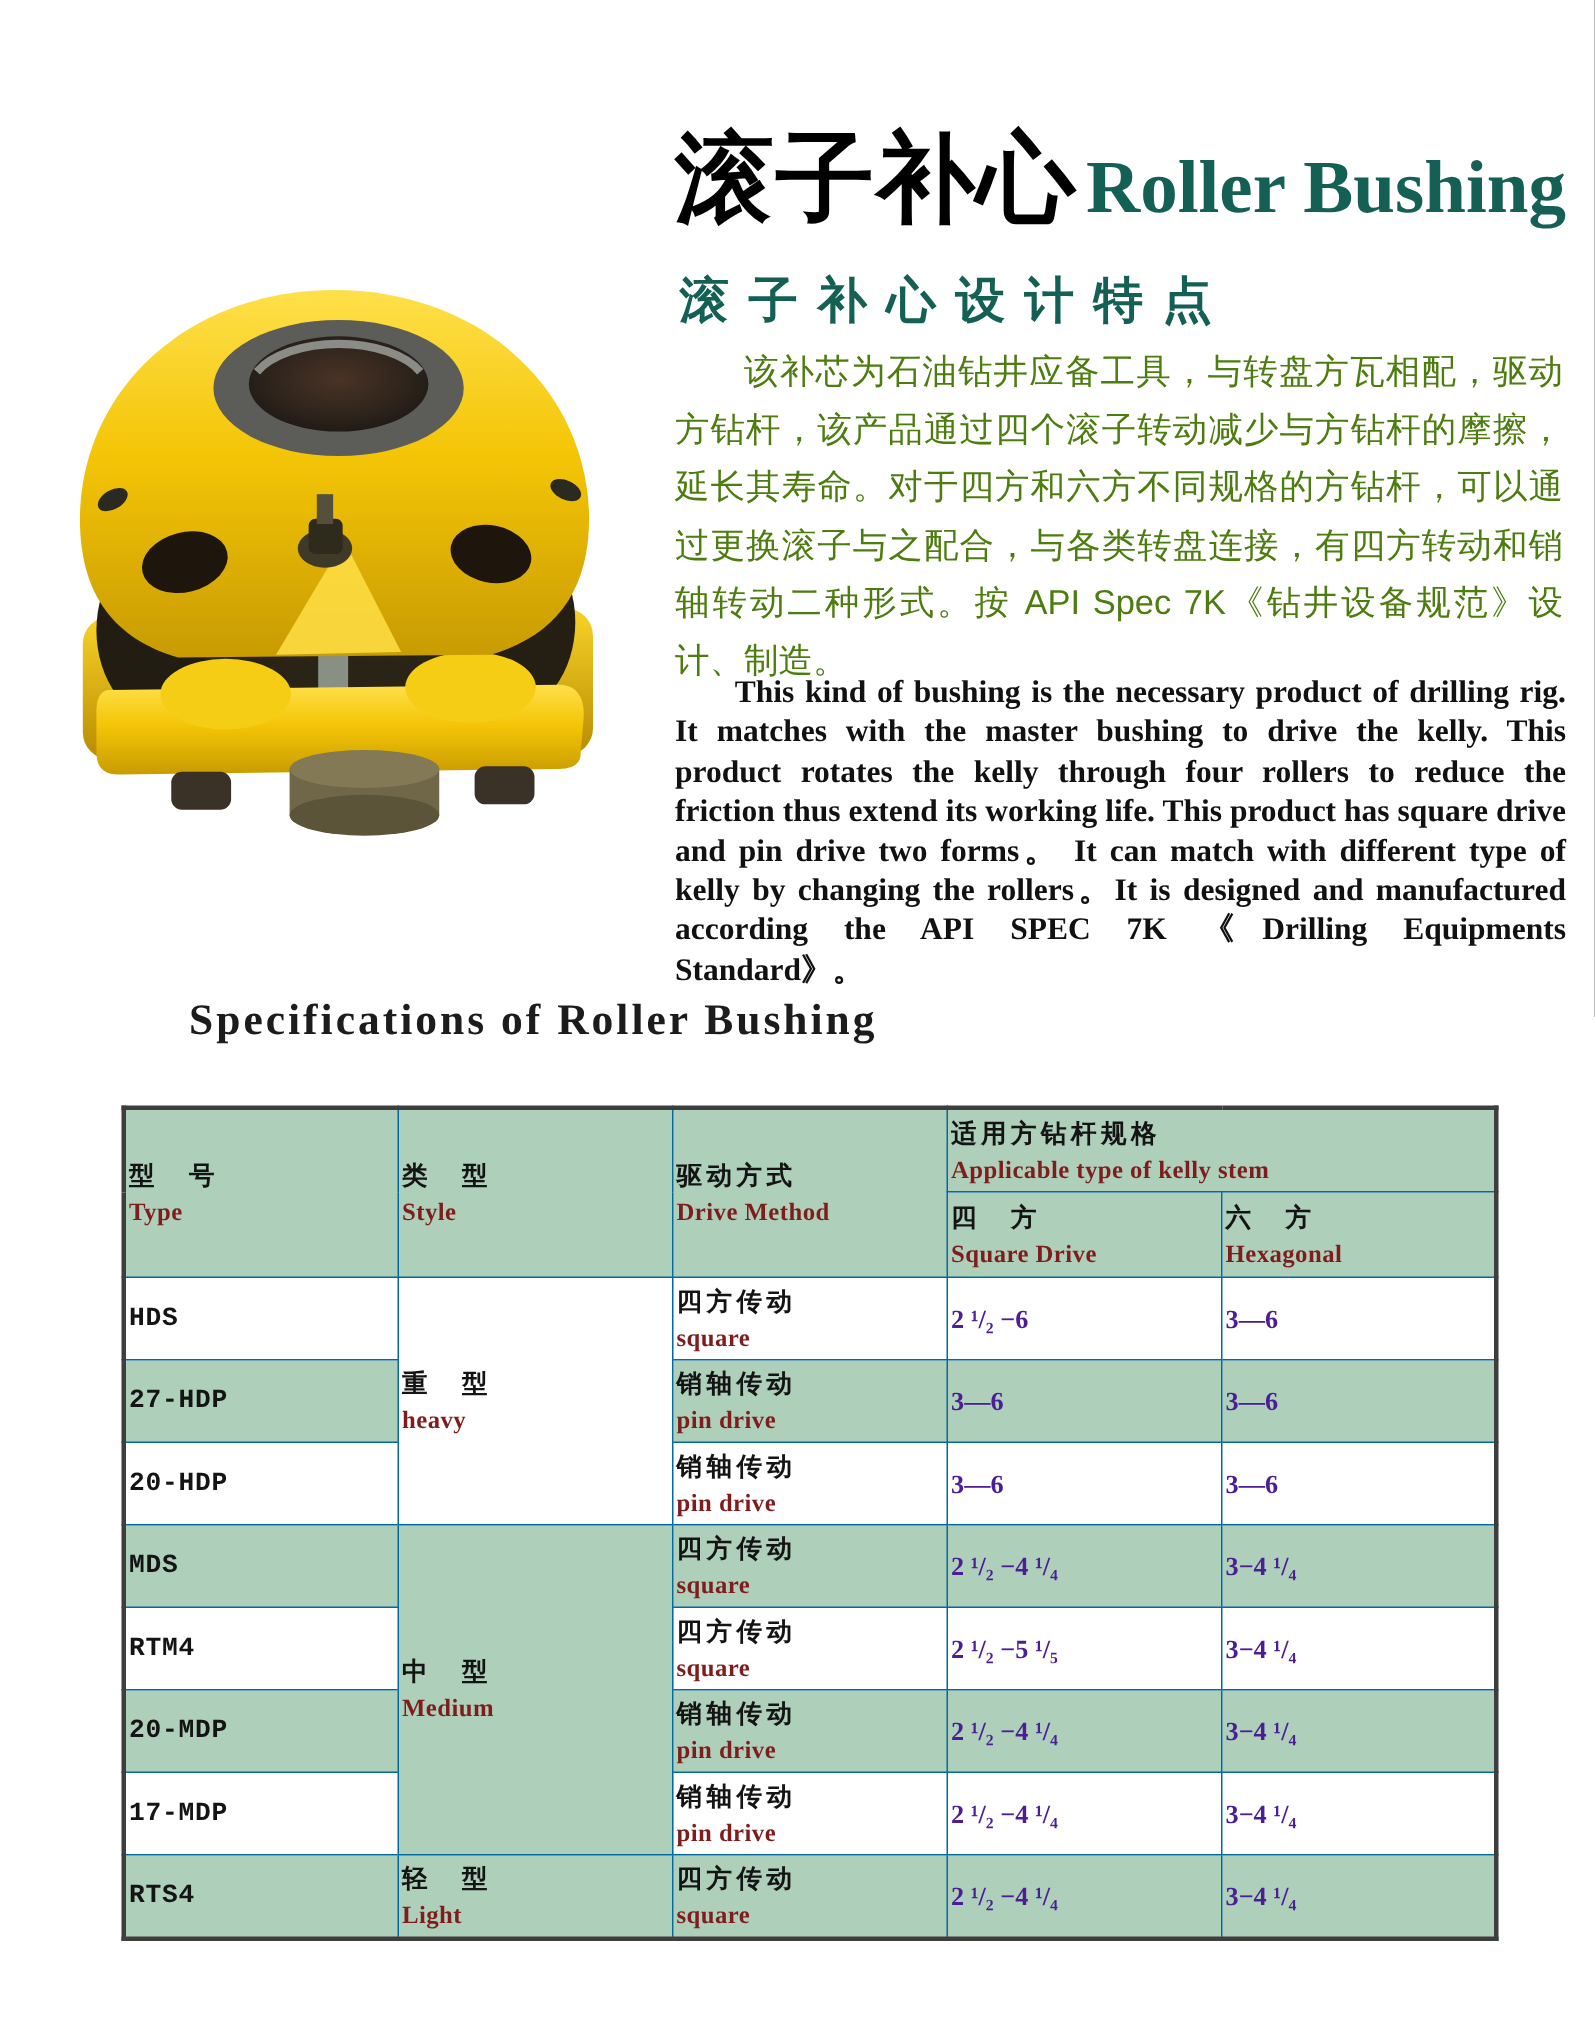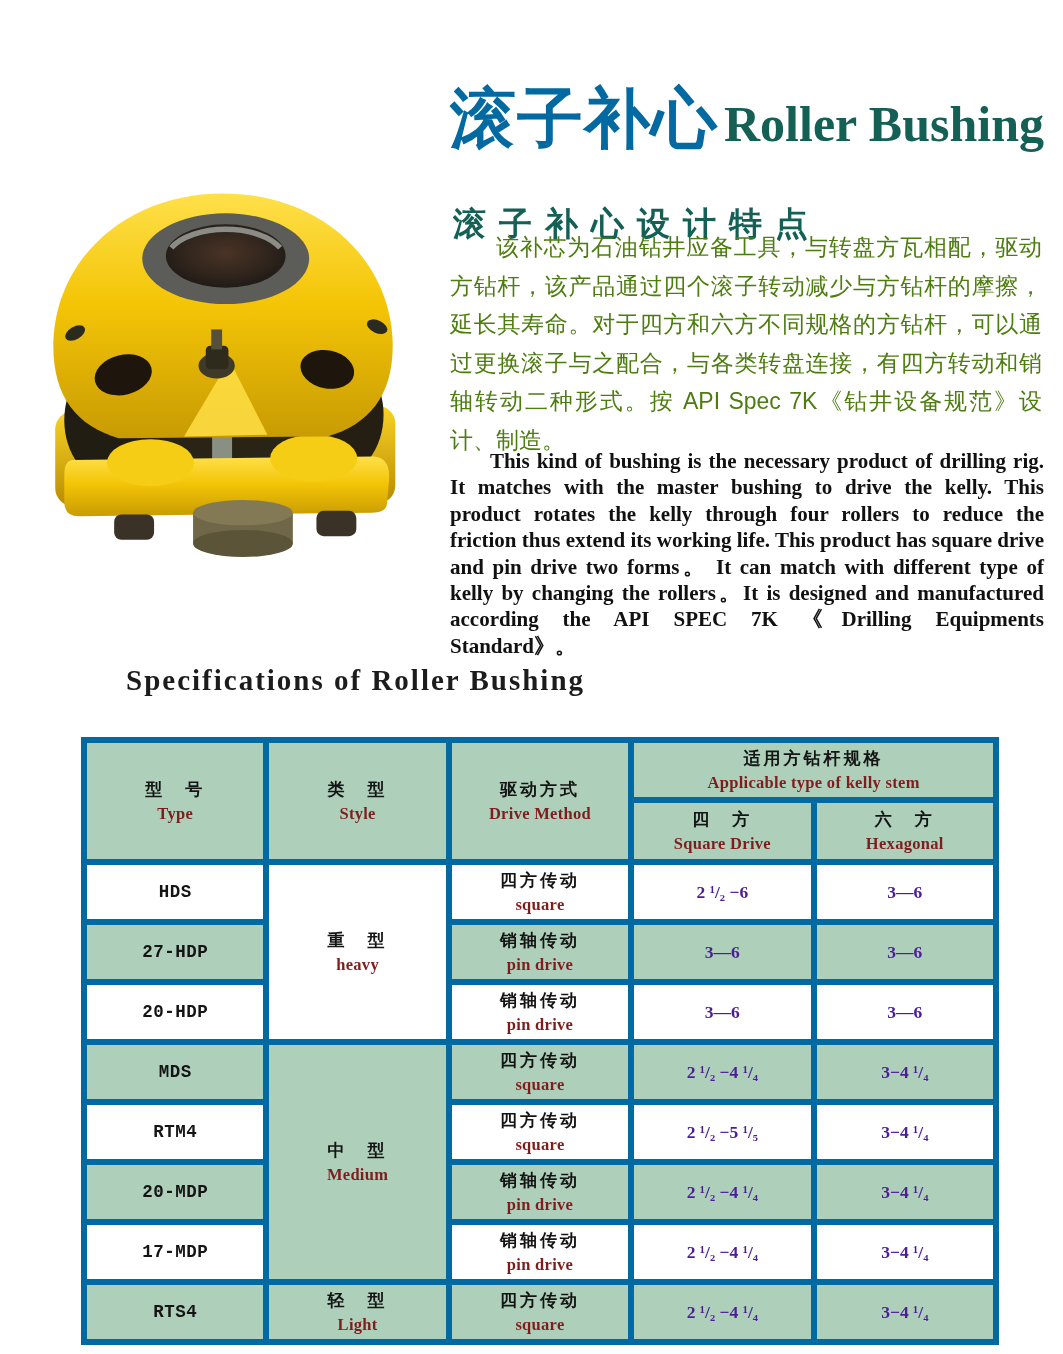--- a/index.html
+++ b/index.html
@@ -4,31 +4,31 @@
 <style>
   html,body{margin:0;padding:0;background:#888;}
   .page{
     position:relative;width:1063px;height:1354px;background:#ffffff;
     margin:0 auto;overflow:hidden;
     font-family:"Liberation Sans",sans-serif;color:#1a1a1a;
   }
   
   .main-title{position:absolute;left:450px;top:74px;display:flex;align-items:baseline;white-space:nowrap;}
   .main-title .cn{
-    font-size:66px;font-weight:bold;color:#0369a1;letter-spacing:1px;
+    font-size:66px;font-weight:bold;color:#000000;letter-spacing:1px;
     font-family:"Liberation Sans",sans-serif;
   }
   .main-title .en{
     font-size:50px;font-weight:bold;color:#156055;margin-left:6px;
     font-family:"Liberation Serif",serif;
   }
   
   .cn-feature-heading{
     position:absolute;left:453px;top:178px;
-    font-size:33px;font-weight:bold;color:#156055;letter-spacing:13px;white-space:nowrap;margin-top:24px;
+    font-size:33px;font-weight:bold;color:#156055;letter-spacing:13px;white-space:nowrap;
   }
   .cn-feature-body{
     position:absolute;left:450px;top:228px;width:592px;
     font-size:23px;line-height:38.5px;text-align:justify;text-indent:2em;color:#4d7c0f;
   }
   .en-feature-heading{
     position:absolute;left:452px;top:410px;
     font-size:27px;font-weight:bold;color:#156055;letter-spacing:4.5px;white-space:nowrap;
     font-family:"Liberation Serif",serif;
   }
@@ -49,21 +49,21 @@
     font-size:29px;font-weight:bold;color:#1c1c1c;letter-spacing:2px;
     font-family:"Liberation Serif",serif;
   }
   
   table.spec{
     position:absolute;left:81px;top:737px;width:918px;
     border-collapse:collapse;table-layout:fixed;
     border:3px solid #3e3e3e;
   }
   table.spec td{
-    border:6px solid #0369a1;text-align:center;vertical-align:middle;padding:2px 2px;
+    border:1px solid #0369a1;vertical-align:middle;padding:2px 2px;
   }
   .g{background:#aed0bb;}
   .w{background:#ffffff;}
   .cnl{font-size:17px;font-weight:bold;color:#141414;letter-spacing:3px;line-height:24px;}
   .enl{font-size:16.5px;font-weight:bold;color:#7f1d1d;font-family:"Liberation Serif",serif;line-height:23px;letter-spacing:0.3px;}
   .typ{font-size:17.5px;font-weight:bold;color:#141414;font-family:Liberation Mono, monospace;letter-spacing:0.5px;}
   .num{font-size:17.5px;font-weight:bold;color:#4c1d95;font-family:"Liberation Serif",serif;}
   tr.hdr1 td{height:50px;}
   tr.hdr2 td{height:52px;}
   tr.body td{height:50px;}

